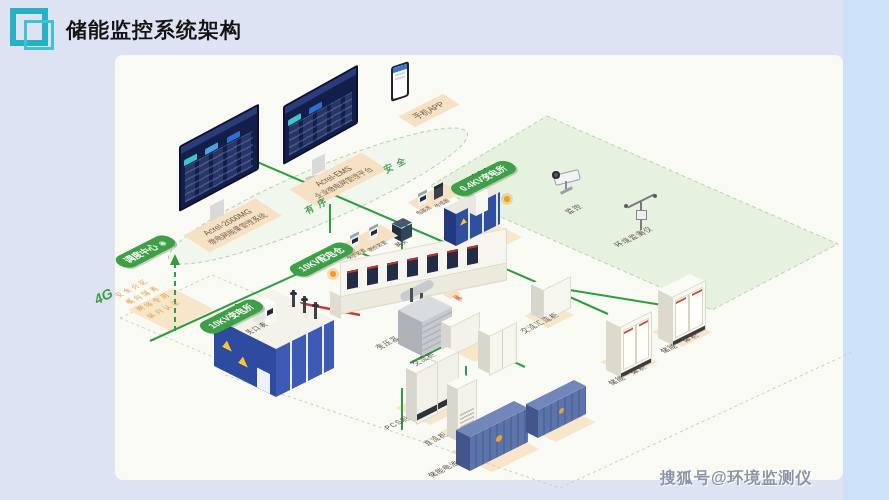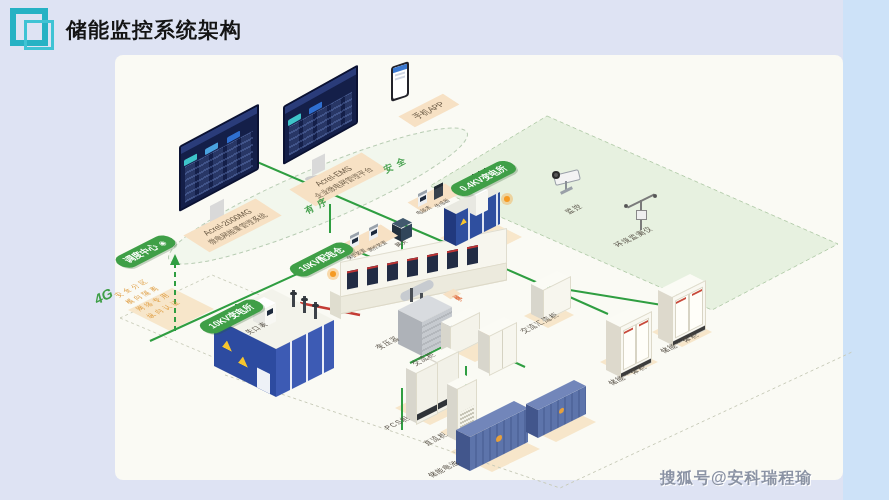--- a/index.html
+++ b/index.html
@@ -121,21 +121,21 @@
     <circle cx="402" cy="268" r="5" fill="rgba(245,154,35,0.35)"></circle>
       <circle cx="402" cy="268" r="2.5" fill="#f59a23"></circle>
   </g>
 </svg>
 
 <div id="logo" class="dom">
   <div class="sq1"></div>
   <div class="sq2"></div>
 </div>
 <div id="page-title" class="dom">储能监控系统架构</div>
-<div id="watermark">搜狐号@安科瑞程瑜</div>
+<div id="watermark">搜狐号@环境监测仪</div>
 
 <div class="screen" style="left:179px;top:146px;width:76px;height:62px;transform:skewY(-28deg);">
   <div class="bar"></div>
   <span class="chip" style="background:#3ec4c9;"></span>
   <span class="chip" style="background:#4aa3e0;"></span>
   <span class="chip" style="background:#2f6fd0;"></span>
   <div class="grid"></div>
 </div>
 <div class="stand" style="left:210px;top:206px;width:14px;height:18px;"></div>
 <div class="base" style="left:202px;top:222px;width:36px;height:9px;"></div>

